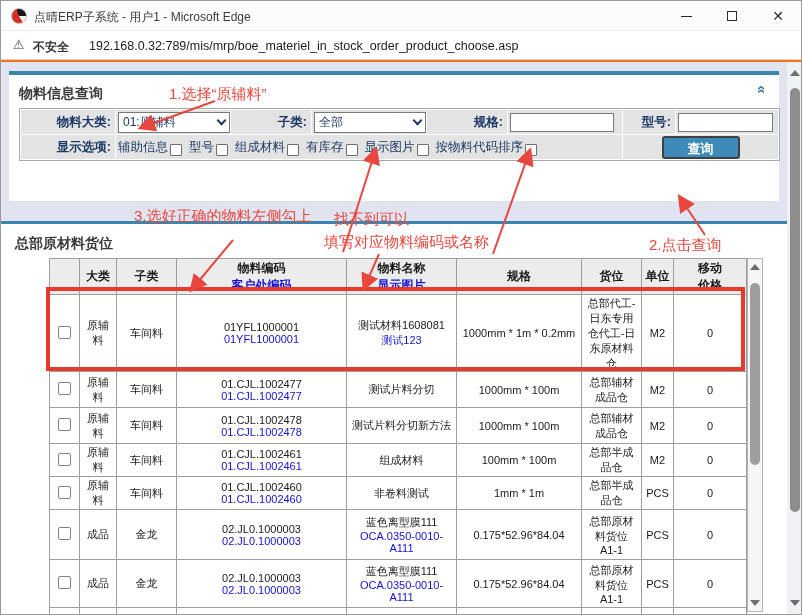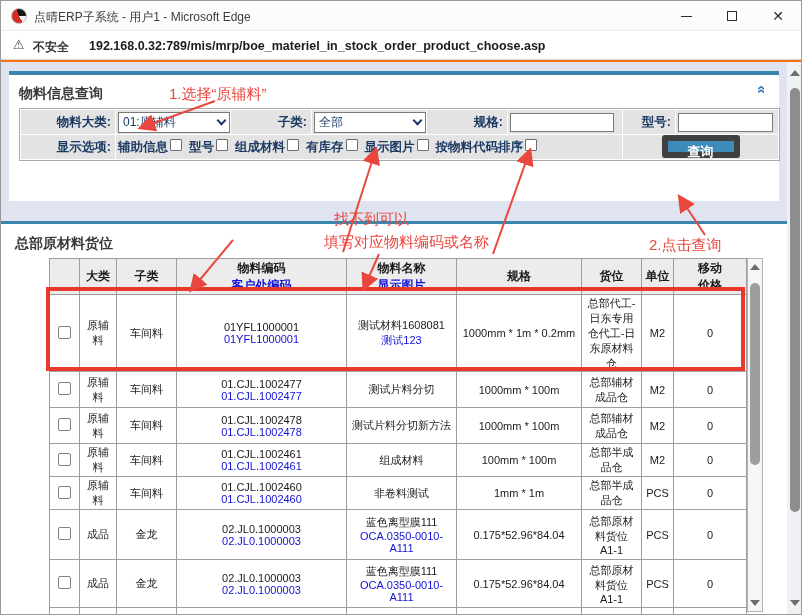--- a/index.html
+++ b/index.html
@@ -15,21 +15,21 @@
   .win-controls { position:absolute; right:0; top:0; height:30px; display:flex; }
   .win-btn { width:46px; height:30px; display:flex; align-items:center; justify-content:center; }
   .glyph-min { width:11px; border-top:1px solid #2b2b2b; }
   .glyph-max { width:10px; height:10px; border:1px solid #2b2b2b; }
   .glyph-close { font-size:14px; color:#2b2b2b; line-height:1; }
 
   
   .addressbar { position:relative; height:29px; background:#ffffff; border-bottom:1px solid #d5d5d5; }
   .warn-icon { position:absolute; left:12px; top:6px; font-size:13px; color:#444; }
   .warn-text { position:absolute; left:32px; top:8px; font-size:12px; font-weight:600; color:#333; }
-  .url-text { position:absolute; left:88px; top:8px; font-size:12.5px; color:#1c1c1c; white-space:nowrap;font-weight:bold; }
+  .url-text { position:absolute; left:88px; top:8px; font-size:12.5px; color:#1c1c1c; white-space:nowrap; }
 
   
   .content { position:absolute; top:61px; left:0; width:802px; height:554px; background:#dfe4f0; overflow:hidden; }
 
   
   .page-scrollbar { position:absolute; right:0; top:0; width:16px; height:554px; background:#eff1f4; }
   .page-scrollbar .thumb { position:absolute; left:3px; top:26px; width:10px; height:424px; background:#8d8d8d; border-radius:5px; }
   .tri-up { width:0; height:0; border-left:5px solid transparent; border-right:5px solid transparent; border-bottom:6px solid #6d6d6d; }
   .tri-down { width:0; height:0; border-left:5px solid transparent; border-right:5px solid transparent; border-top:6px solid #6d6d6d; }
   .page-scrollbar .tri-up { position:absolute; left:3px; top:8px; }
@@ -45,24 +45,24 @@
   .form-table td { background:#e3e3e3; height:24px; font-size:12.5px; vertical-align:middle; }
   .lbl { text-align:right; padding-right:4px; font-weight:bold; color:#1c3a64; white-space:nowrap; }
   .fld { text-align:left; padding-left:2px; }
   .tinput { display:inline-block; width:104px; height:19px; background:#fff; border:1px solid #7a7a7a; vertical-align:middle; }
   .tinput.small { width:30px; }
   .tselect { display:inline-flex; width:112px; height:21px; background:#fff; border:1px solid #7a7a7a;
              align-items:center; justify-content:space-between; padding:0 4px; font-size:12px; color:#1c3a64; }
   .sel-chev { width:7px; height:7px; border-right:2px solid #1c3a64; border-bottom:2px solid #1c3a64;
               transform:rotate(45deg); margin-top:-3px; }
   .opts { white-space:nowrap; }
-  .opt { display:inline-flex; align-items:flex-start; margin-right:7px; font-weight:bold; color:#1c3a64; font-size:12.5px; }
+  .opt { display:inline-flex; align-items:flex-end; margin-right:7px; font-weight:normal; color:#1c3a64; font-size:12.5px; }
   .cbx { display:inline-block; width:12px; height:12px; border:1px solid #6e6e6e; background:#fff; margin-left:2px; border-radius:1px; }
   .btn-cell { text-align:center; }
-  .search-btn { display:inline-block; width:78px; height:23px; line-height:21px; background:#3e8ab8; border:6px solid #404040;
+  .search-btn { display:inline-block; width:78px; height:23px; line-height:21px; background:#3e8ab8; border:2px solid #404040;
                 border-radius:3px; color:#fff; font-size:13px; font-weight:bold; text-align:center; cursor:pointer; }
 
   
   .divider { position:absolute; left:0; top:159px; width:786px; height:3px; background:#3985ae; }
 
   
   .panel2 { position:absolute; left:0; top:162px; width:786px; height:392px; background:#fff; overflow:hidden; }
   .panel2-title { position:absolute; left:14px; top:11px; font-size:14px; font-weight:600; color:#3a3a3a; }
   .mtable { position:absolute; left:48px; top:34px; width:697px; border-collapse:collapse; table-layout:fixed; font-size:11px; color:#1a1a1a; }
   .mtable th, .mtable td { border:1px solid #9e9e9e; text-align:center; vertical-align:middle; padding:0 4px; overflow:hidden; word-wrap:break-word; }
@@ -366,20 +366,21 @@
       <div class="inner-scrollbar">
         <div class="tri-up"></div>
         <div class="thumb"></div>
         <div class="tri-down"></div>
       </div>
     </div>
 
     <div class="hl-rect"></div>
 
     <div class="anno anno-1">1.选择“原辅料”</div>
+    <div class="anno anno-3">3.选好正确的物料左侧勾上</div>
     <div class="anno anno-h1">找不到可以</div>
     <div class="anno anno-h2">填写对应物料编码或名称</div>
     <div class="anno anno-2">2.点击查询</div>
 
     <svg class="arrows-svg" viewBox="0 0 802 554">
       <defs>
         <marker id="rhead" markerWidth="9" markerHeight="9" refX="6" refY="4.5" orient="auto">
           <path d="M0,0 L9,4.5 L0,9 z" fill="#e9473d"></path>
         </marker>
       </defs>

